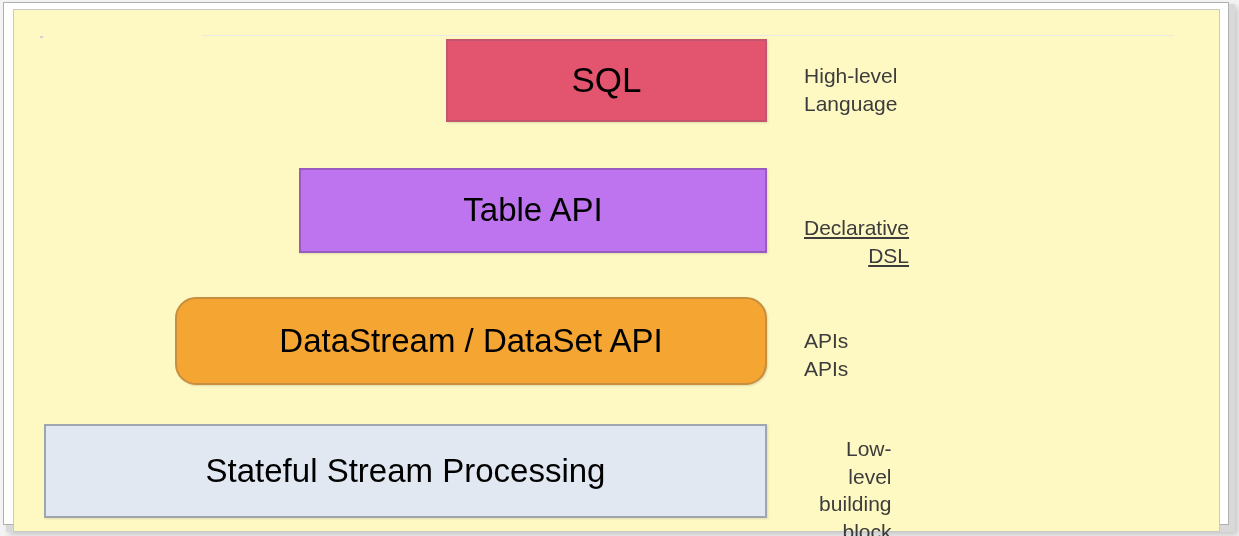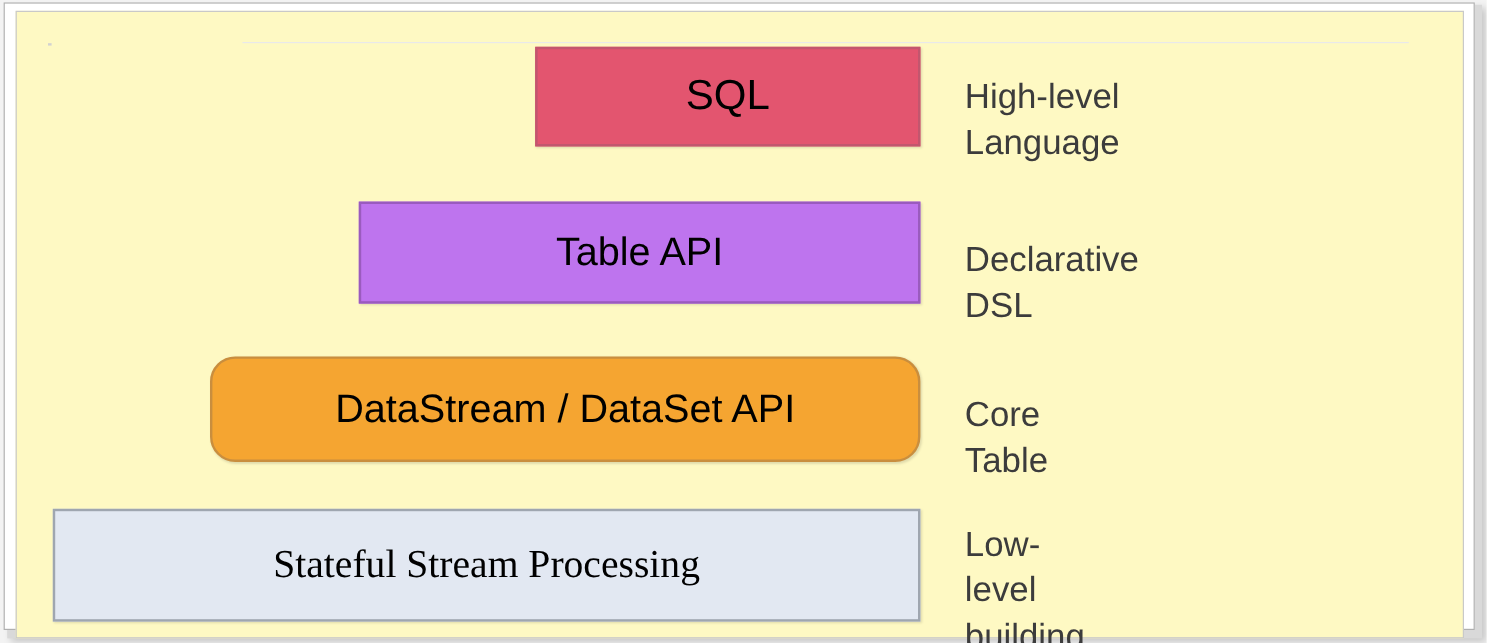--- a/index.html
+++ b/index.html
@@ -94,40 +94,40 @@
   .layer-box-label {
     color: #000000;
     text-align: center;
     line-height: 1.05;
     white-space: nowrap;
   }
 
   .layer-note {
     position: absolute;
     color: #3c3c3c;
-    font-size: 29px;
+    font-size: 21px;
     line-height: 1.32;
     white-space: pre-line;
-    text-align: left;
+    text-align: right;
   }
 
   
   #row-sql .layer-box      { left: 432px; top: 29px;  width: 321px; height: 83px; }
   #row-sql .layer-note     { left: 790px; top: 52px; }
   #row-sql .layer-box-label{ font-size: 35px; }
 
   #row-table .layer-box      { left: 285px; top: 158px; width: 468px; height: 85px; align-items: center; }
-  #row-table .layer-note     { left: 790px; top: 188px; }
+  #row-table .layer-note     { left: 790px; top: 204px; text-decoration: underline; }
   #row-table .layer-box-label{ font-size: 33px; }
 
   #row-datastream .layer-box      { left: 161px; top: 287px; width: 592px; height: 88px; border-radius: 21px; }
   #row-datastream .layer-note     { left: 790px; top: 317px; }
   #row-datastream .layer-box-label{ font-size: 33px; }
 
-  #row-stateful .layer-box      { left: 30px;  top: 414px; width: 723px; height: 94px; font-family: Liberation Serif, serif; }
+  #row-stateful .layer-box      { left: 30px;  top: 414px; width: 723px; height: 94px; }
   #row-stateful .layer-note     { left: 790px; top: 425px; }
   #row-stateful .layer-box-label{ font-size: 33px; }
 </style>
 </head>
 <body>
 
 <div id="screenshot">
 
   <div class="frame-shadow"></div>
   <div class="frame-outer"></div>
@@ -148,21 +148,21 @@
       <div class="layer-box" style="background: rgb(190, 116, 238); border-color: rgb(154, 91, 190);">
         <span class="layer-box-label">Table API</span>
       </div>
       <div class="layer-note" style="color: rgb(60, 60, 60);">Declarative DSL</div>
     </div>
 
     <div class="layer" id="row-datastream">
       <div class="layer-box" style="background: rgb(245, 165, 49); border-color: rgb(201, 142, 62);">
         <span class="layer-box-label">DataStream / DataSet API</span>
       </div>
-      <div class="layer-note" style="color: rgb(60, 60, 60);">Core Table</div>
+      <div class="layer-note" style="color: rgb(60, 60, 60);">APIs APIs</div>
     </div>
 
     <div class="layer" id="row-stateful">
       <div class="layer-box" style="background: rgb(226, 232, 242); border-color: rgb(159, 166, 176);">
         <span class="layer-box-label">Stateful Stream Processing</span>
       </div>
       <div class="layer-note" style="color: rgb(60, 60, 60);">Low-level building block
 (streams, state, [event] time)</div>
     </div>
 

